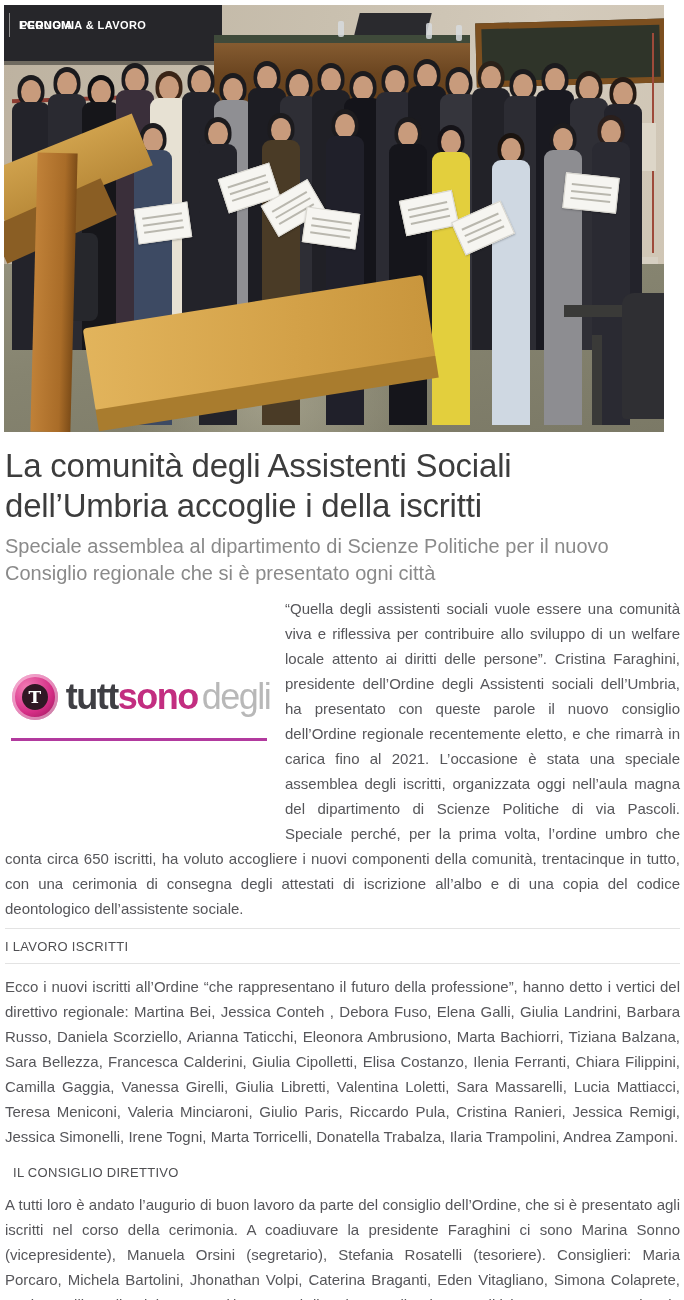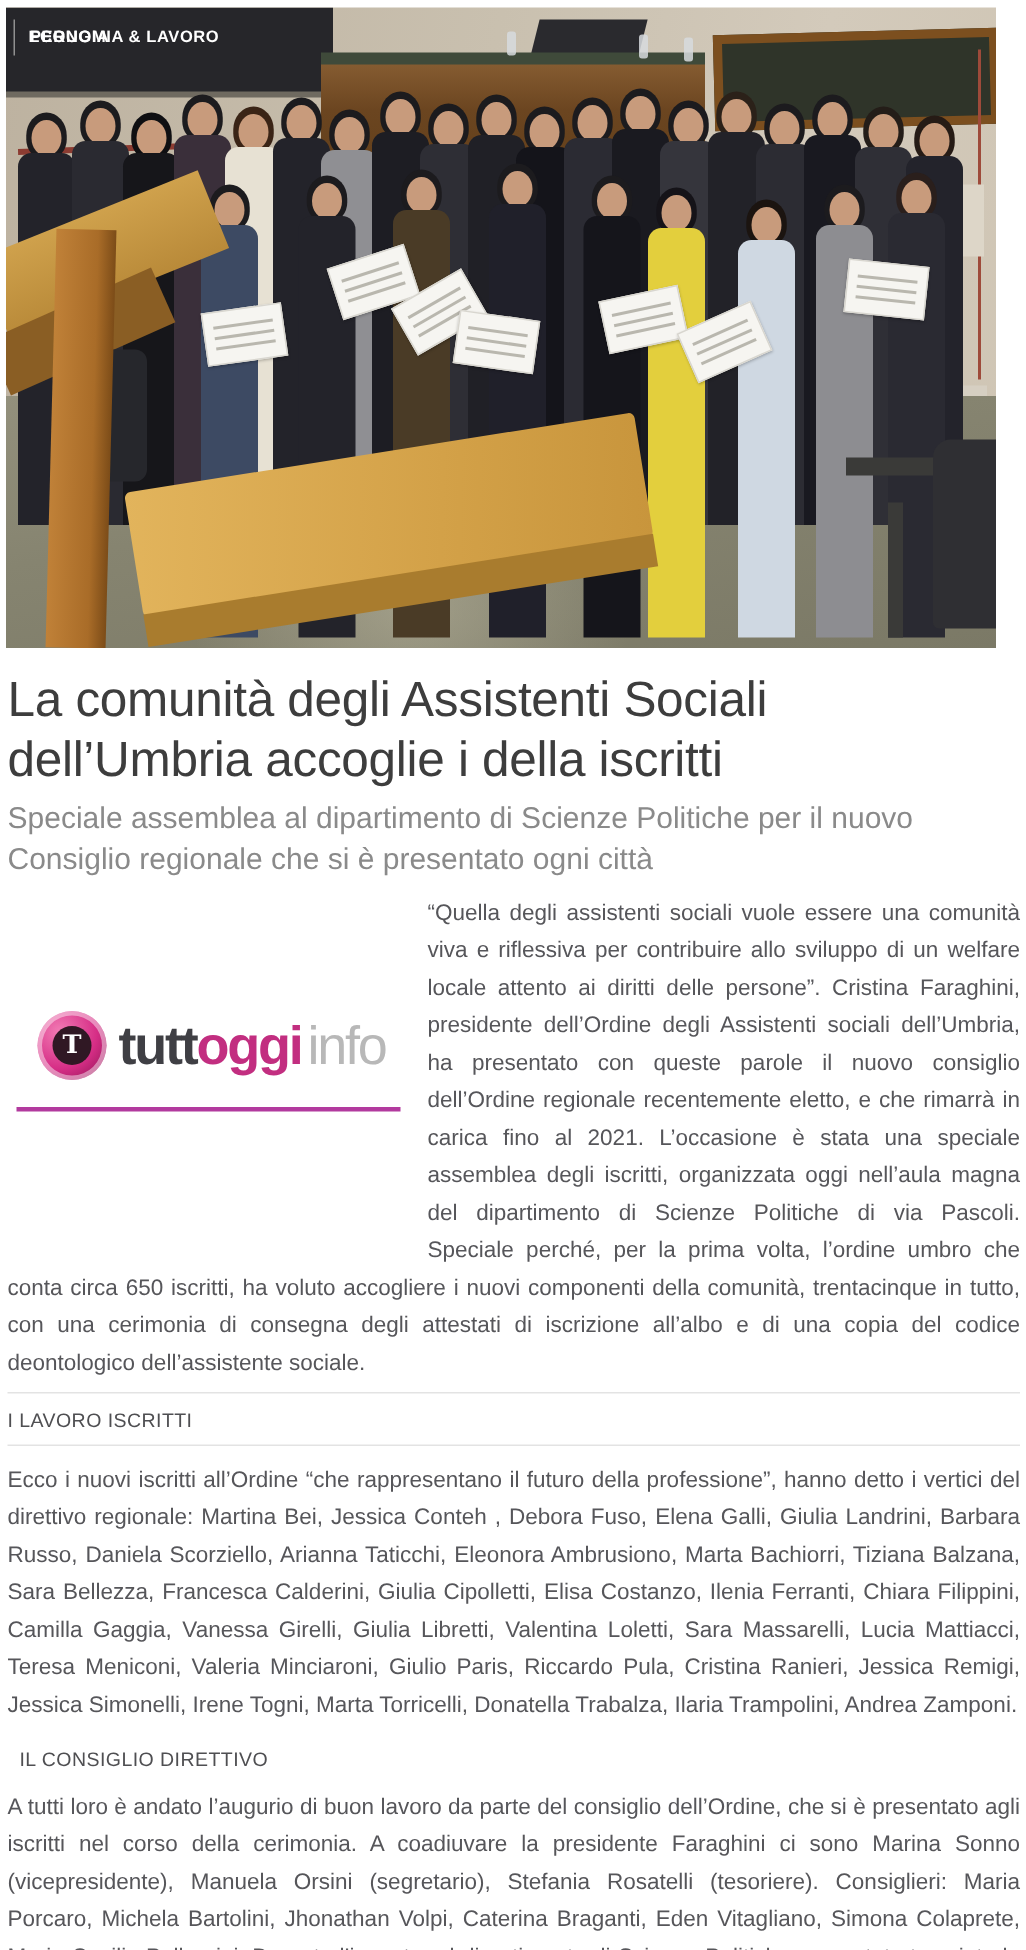--- a/index.html
+++ b/index.html
@@ -310,21 +310,21 @@
 <div class="article">
   <h1 class="title">La comunità degli Assistenti Sociali dell’Umbria accoglie i della iscritti</h1>
   <p class="subtitle">Speciale assemblea al dipartimento di Scienze Politiche per il nuovo Consiglio regionale che si è presentato ogni città</p>
 
   <div class="body-copy">
     <div class="logo-card">
       <div class="logo-row">
         <span class="logo-disc">
           <span class="tee">T</span>
         </span>
-        <span class="logo-word"><span class="p1">tutt</span><span class="p2">oggi</span><span class="p3">info</span></span>
+        <span class="logo-word"><span class="p1">tutt</span><span class="p2">sono</span><span class="p3">degli</span></span>
       </div>
       <div class="logo-rule"></div>
     </div>
     <span>“Quella degli assistenti sociali vuole essere una comunità viva e riflessiva per contribuire allo sviluppo di un welfare locale attento ai diritti delle persone”. Cristina Faraghini, presidente dell’Ordine degli Assistenti sociali dell’Umbria, ha presentato con queste parole il nuovo consiglio dell’Ordine regionale recentemente eletto, e che rimarrà in carica fino al 2021. L’occasione è stata una speciale assemblea degli iscritti, organizzata oggi nell’aula magna del dipartimento di Scienze Politiche di via Pascoli. Speciale perché, per la prima volta, l’ordine umbro che conta circa 650 iscritti, ha voluto accogliere i nuovi componenti della comunità, trentacinque in tutto, con una cerimonia di consegna degli attestati di iscrizione all’albo e di una copia del codice deontologico dell’assistente sociale.</span>
     <div class="clear"></div>
   </div>
 
   <hr class="thin-hr">
   <h2 class="sec-head">I LAVORO ISCRITTI</h2>
   <hr class="thin-hr">

